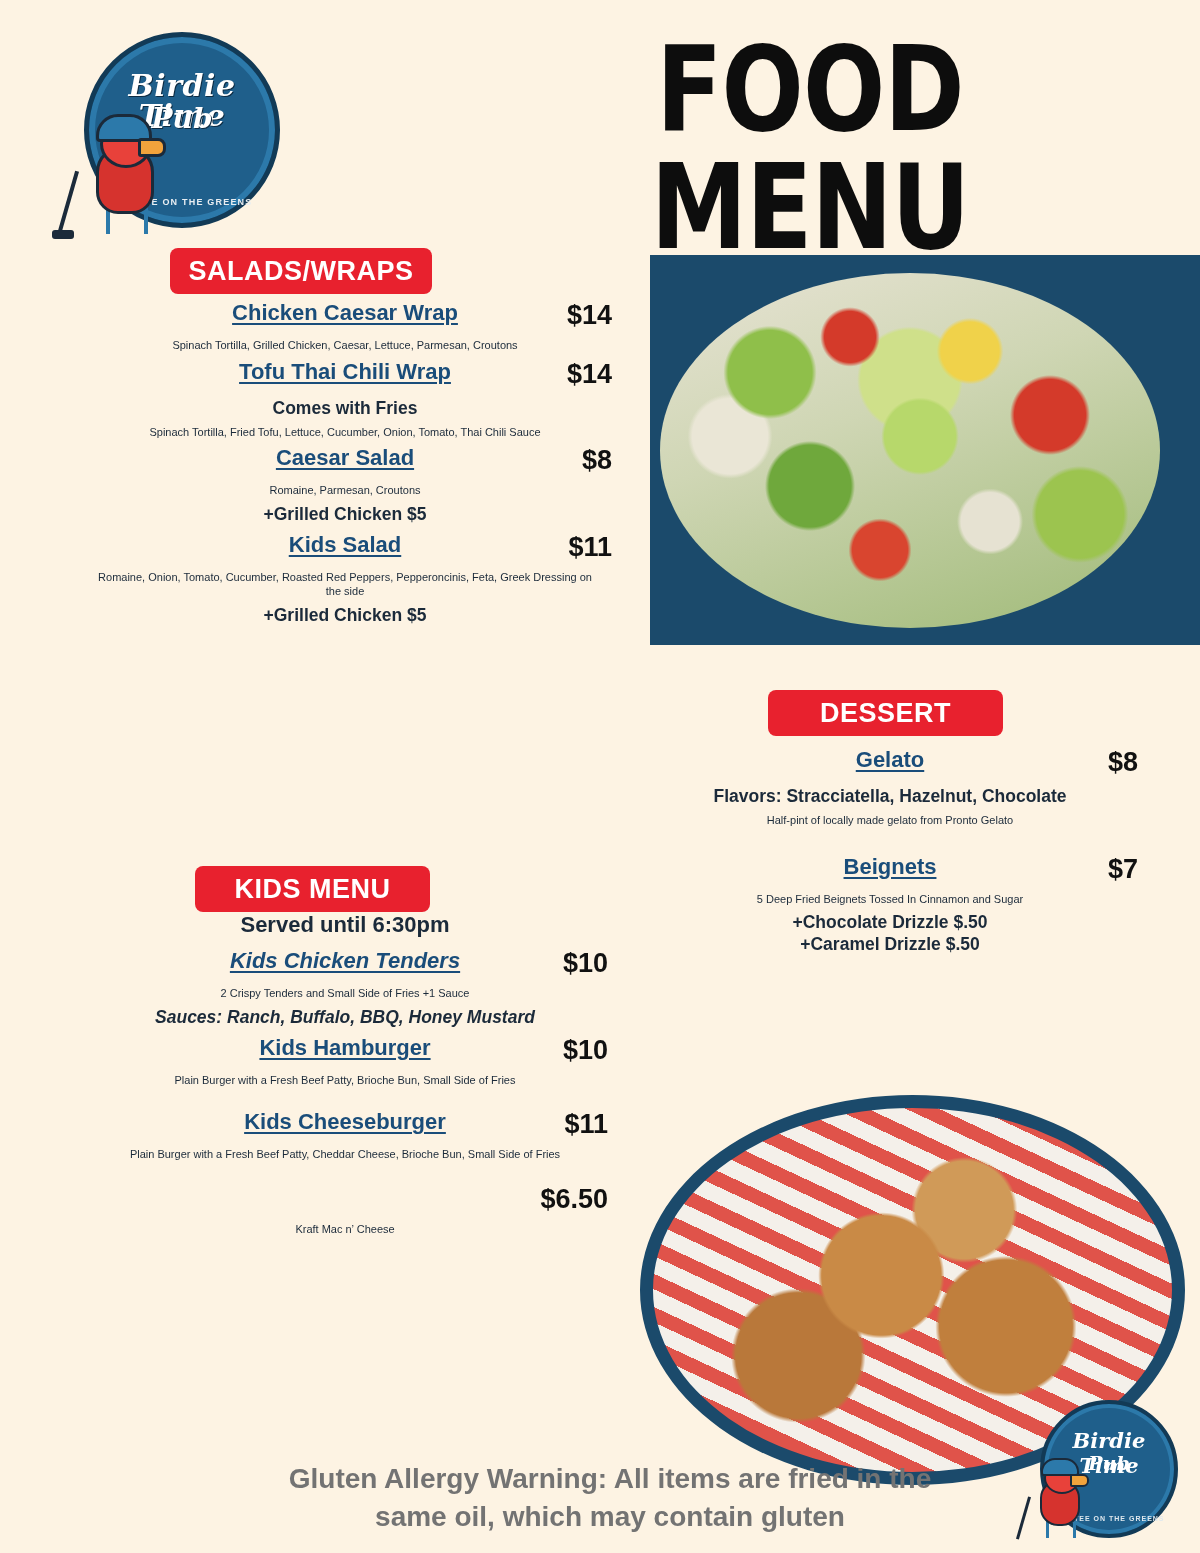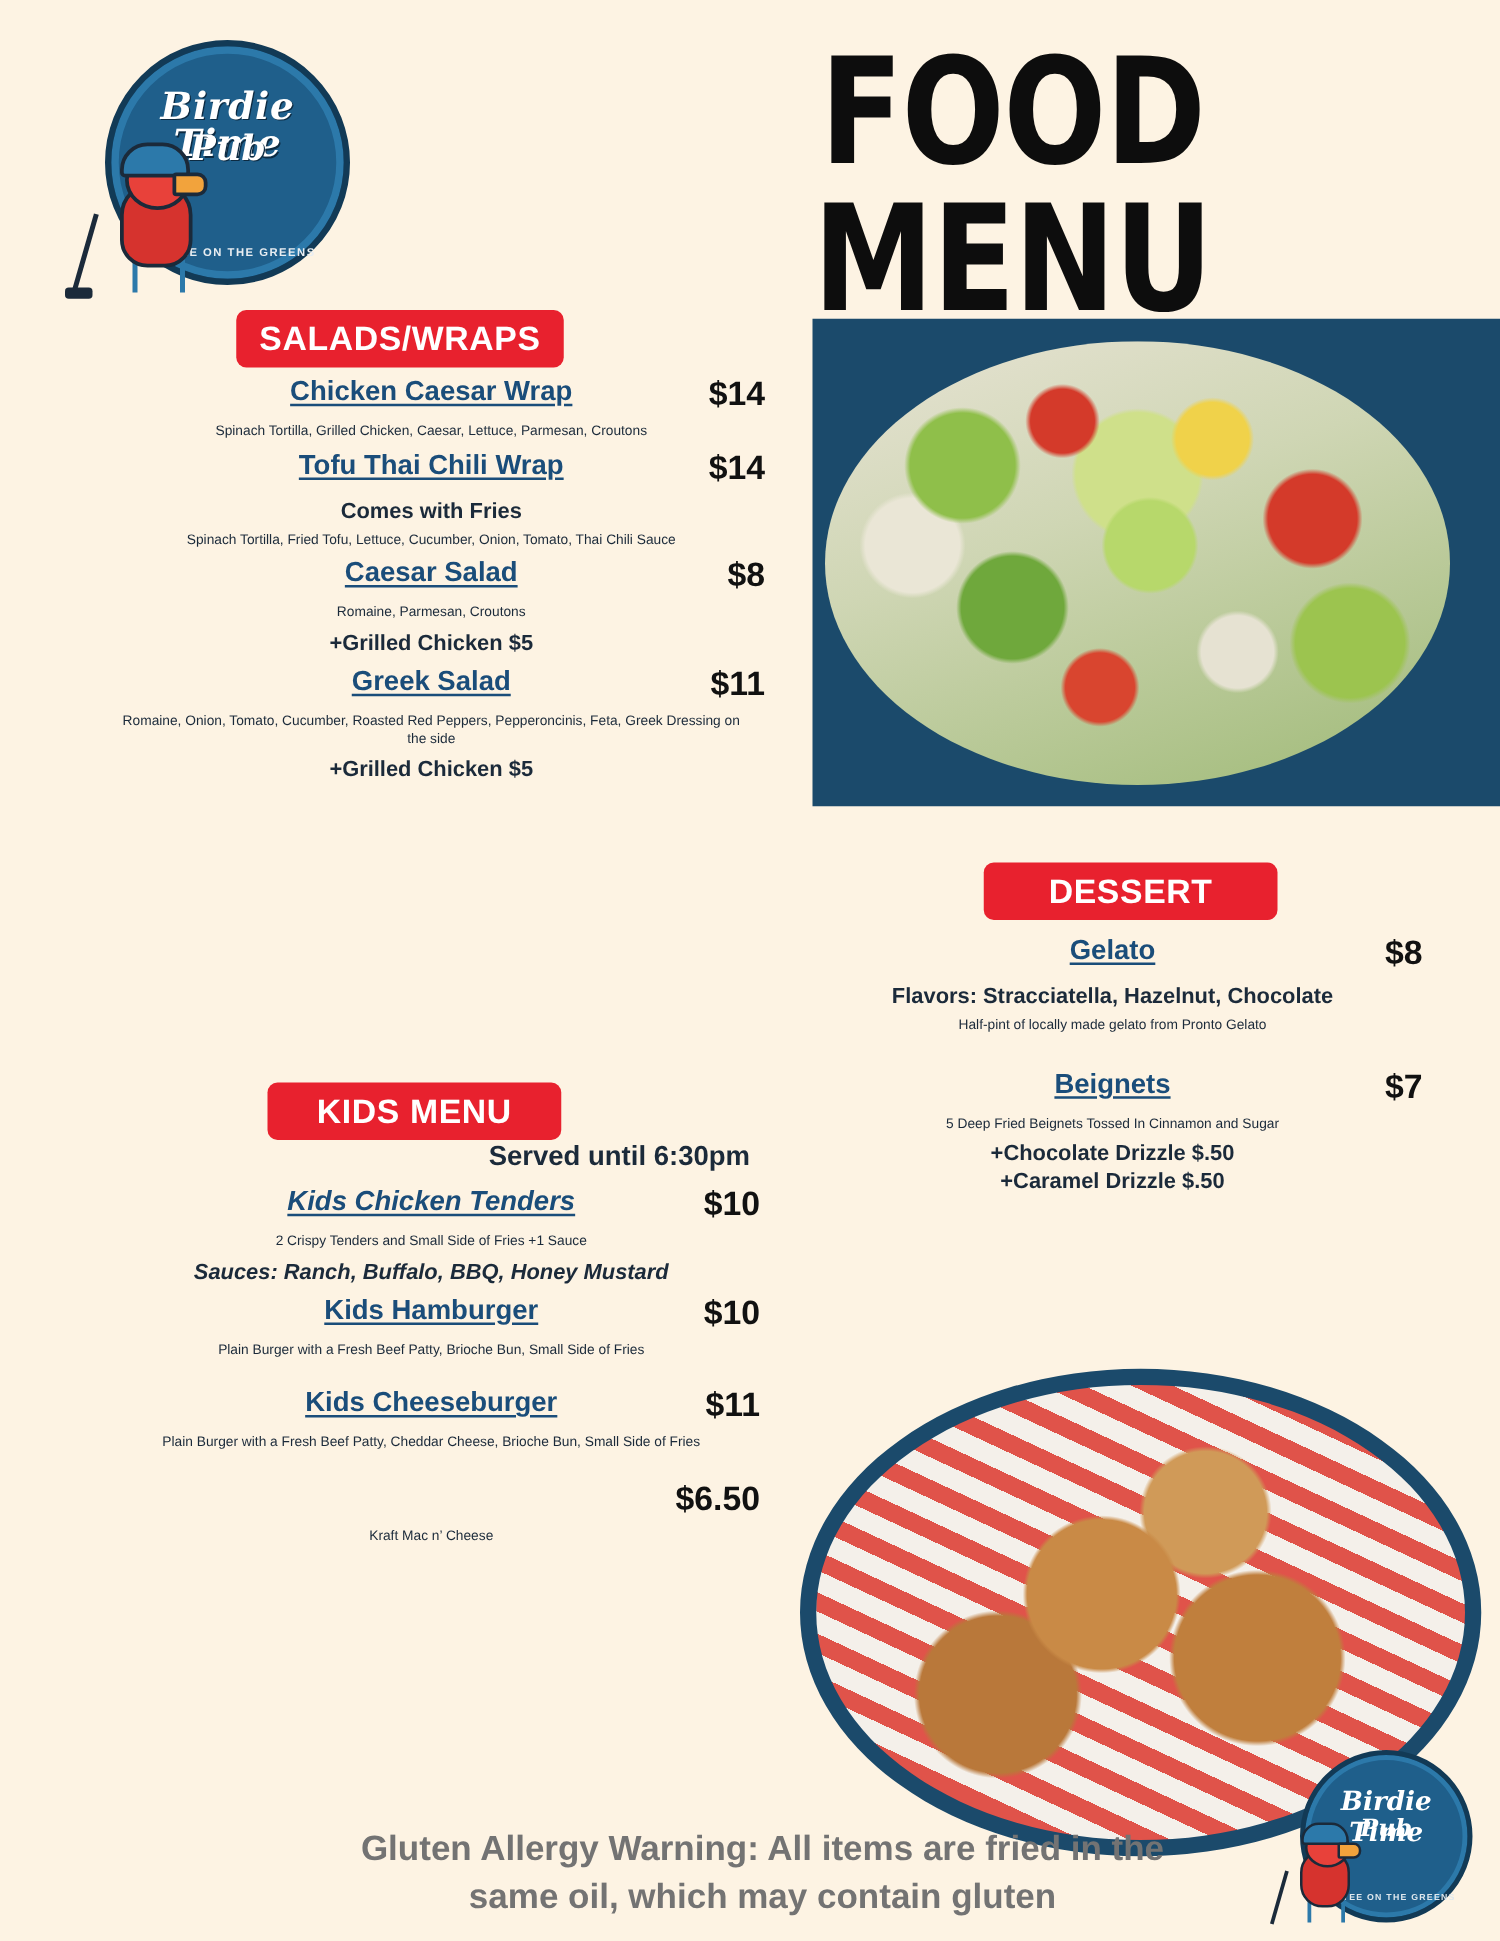--- a/index.html
+++ b/index.html
@@ -68,21 +68,21 @@
     position:absolute;left:440px;top:30px;width:740px;text-align:center;
     font-family:"DejaVu Sans", sans-serif;font-weight:bold;
     font-size:118px;line-height:1;letter-spacing:-1px;color:#0d0d0d;
     transform:scaleX(.82);transform-origin:center;
   }
 
   
   .tag{
     position:absolute;background:#e8212e;color:#fff;border-radius:8px;
     font-weight:bold;text-align:center;letter-spacing:.5px;
-    font-size:27px;line-height:46px;height:46px;margin-left:19px;
+    font-size:27px;line-height:46px;height:46px;
   }
   #tag-salads{left:170px;top:248px;width:262px;}
   #tag-kids{left:195px;top:866px;width:235px;}
   #tag-dessert{left:768px;top:690px;width:235px;}
 
   
   .col{position:absolute;}
   .item{margin-bottom:2px;}
   .item-head{position:relative;height:38px;}
   .item-name{
@@ -102,21 +102,21 @@
   .italic-name{font-style:italic;}
 
   
   #salads{left:90px;top:300px;width:510px;}
   #salads .item-price{right:-12px;top:0;}
 
   
   #kids{left:90px;top:912px;width:510px;}
   #kids .item-price{right:-8px;top:0;}
   .served{
-    text-align:right;font-weight:bold;font-size:22px;margin-bottom:10px;color:#1b2a3a;
+    text-align:center;font-weight:bold;font-size:22px;margin-bottom:10px;color:#1b2a3a;
   }
 
   
   #dessert{left:690px;top:735px;width:400px;margin-top:12px;}
   #dessert .item-price{right:-48px;top:0;}
 
   
   .salad-photo-wrap{
     position:absolute;left:650px;top:255px;width:550px;height:390px;
     background:#1b4a6b;overflow:hidden;
@@ -233,21 +233,21 @@
     <div class="item-head">
       <div class="item-name">Caesar Salad</div>
       <div class="item-price">$8</div>
     </div>
     <div class="desc">Romaine, Parmesan, Croutons</div>
     <div class="desc bold">+Grilled Chicken $5</div>
   </div>
 
   <div class="item">
     <div class="item-head">
-      <div class="item-name">Greek Salad</div>
+      <div class="item-name">Kids Salad</div>
       <div class="item-price">$11</div>
     </div>
     <div class="desc">Romaine, Onion, Tomato, Cucumber, Roasted Red Peppers, Pepperoncinis, Feta, Greek Dressing on the side</div>
     <div class="desc bold">+Grilled Chicken $5</div>
   </div>
 
 </div>
 
 <div class="salad-photo-wrap">
   <div class="salad-oval"></div>

